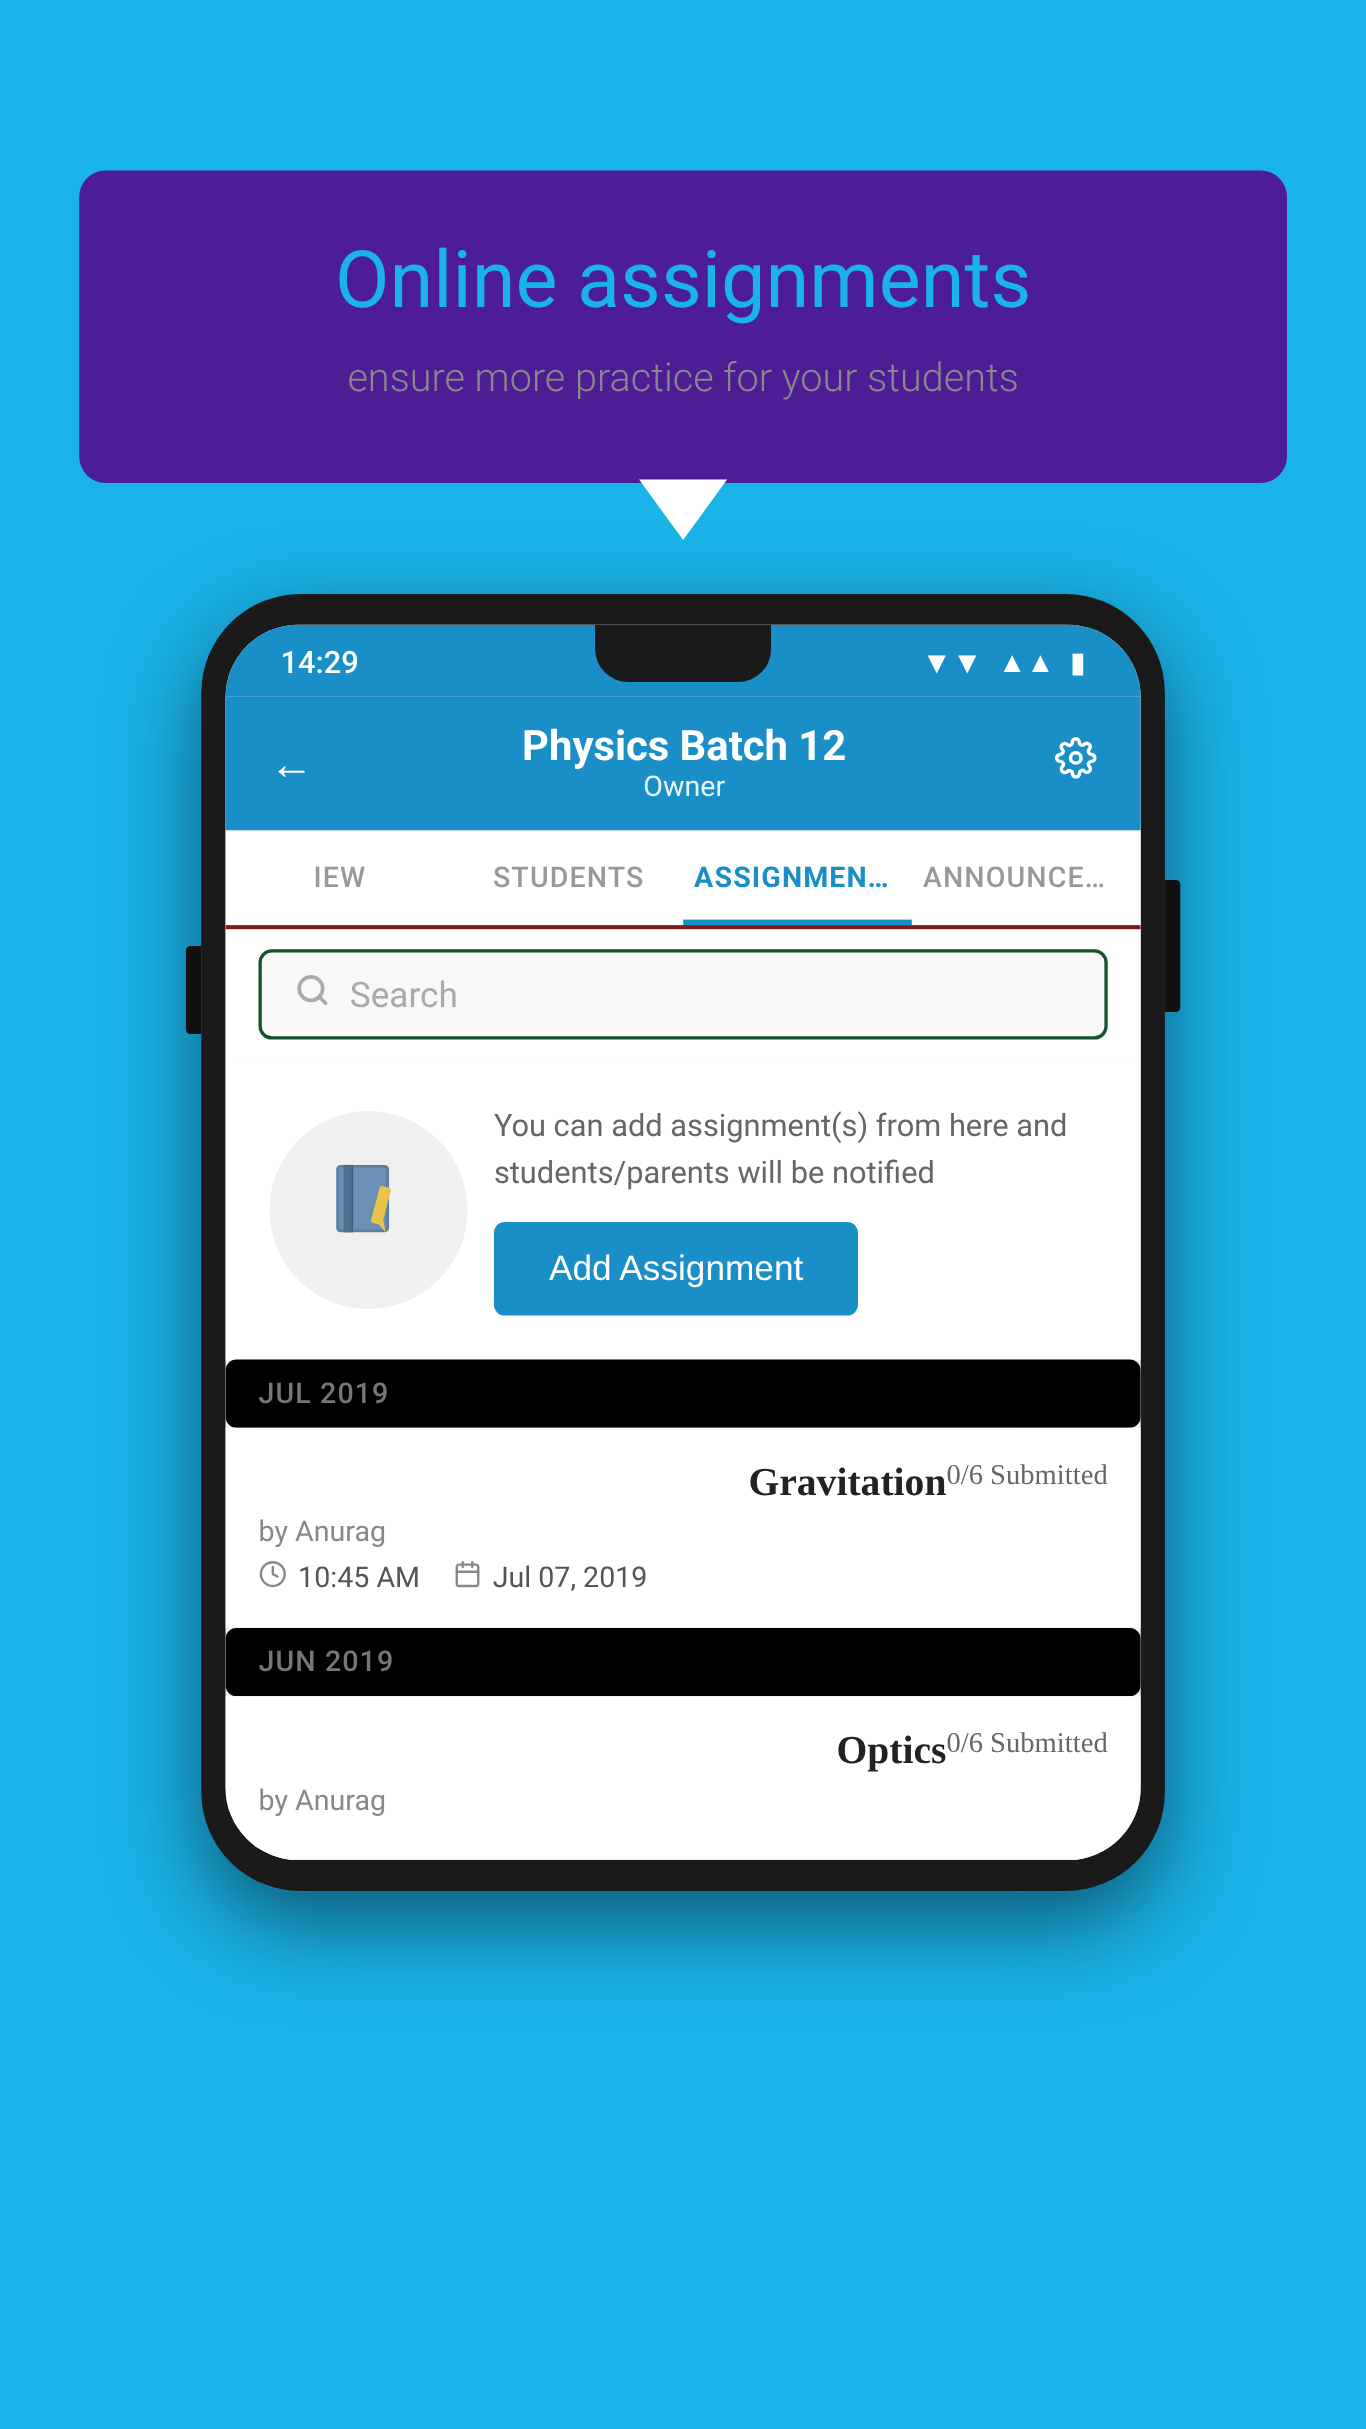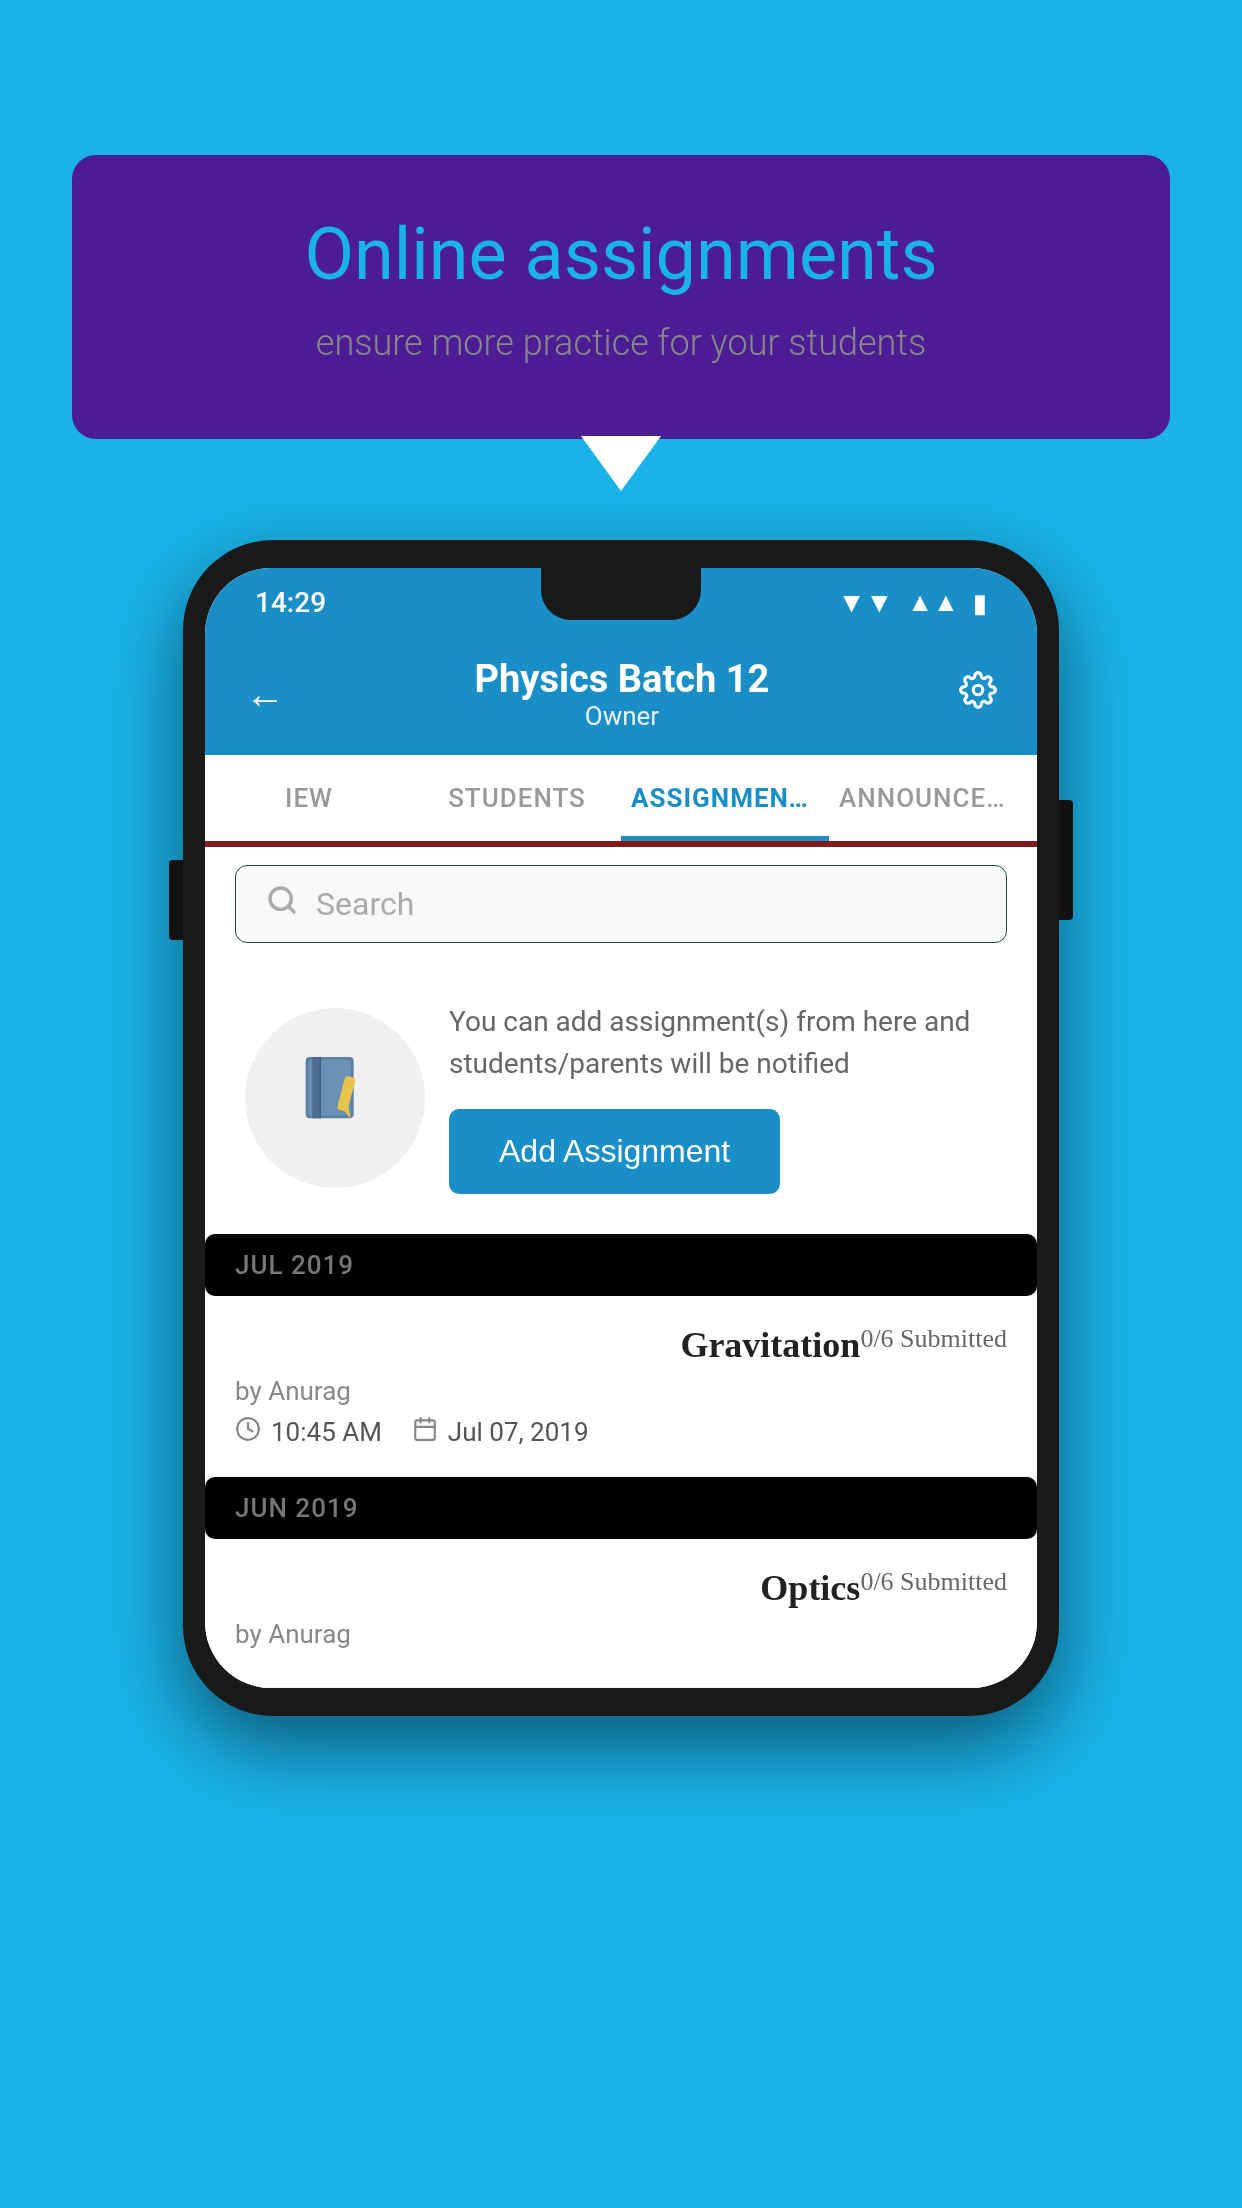--- a/index.html
+++ b/index.html
@@ -178,21 +178,21 @@
     .settings-btn {
       color: white;
       font-size: 38px;
       cursor: pointer;
     }
 
     
     .tabs-container {
       background: white;
       display: flex;
-      border-bottom: 6px solid #7f1d1d;
+      border-bottom: 4px solid #7f1d1d;
       overflow: hidden;
     }
 
     .tab-item {
       flex: 1;
       padding: 28px 10px;
       text-align: center;
       font-size: 26px;
       font-weight: 500;
       color: #999;
@@ -220,21 +220,21 @@
     }
 
     
     .search-container {
       background: white;
       padding: 18px 30px;
     }
 
     .search-box {
       background: #f8f8f8;
-      border: 1px solid #14532d;
+      border: 3px solid #14532d;
       border-radius: 12px;
       padding: 18px 30px;
       display: flex;
       align-items: center;
       gap: 18px;
     }
 
     .search-icon-svg {
       color: #aaa;
       font-size: 32px;

